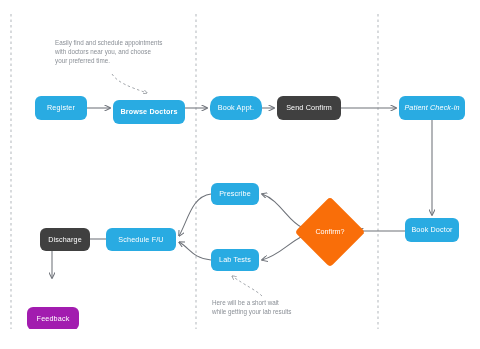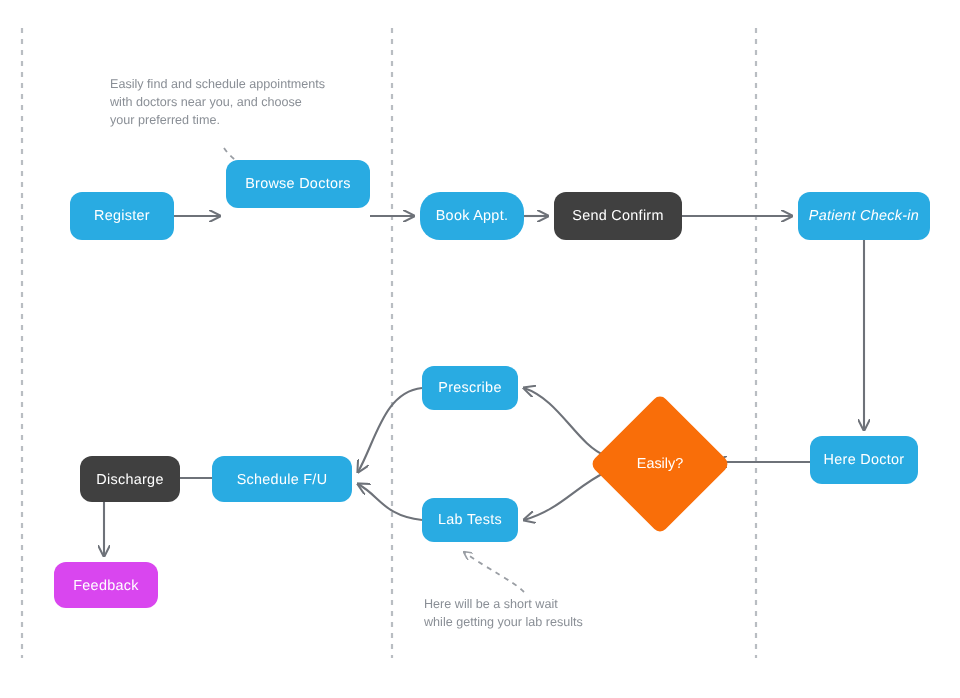--- a/index.html
+++ b/index.html
@@ -36,21 +36,21 @@
     font-size: 7.2px;
     letter-spacing: 0.15px;
     white-space: nowrap;
     border-radius: 6px;
     text-align: center;
     line-height: 1;
     user-select: none;
   }
   .node.blue   { background: #29ABE2; }
   .node.green  { background: #404040; }
-  .node.dark   { background: #d946ef; }
+  .node.dark   { background: #a21caf; margin-top: 26px; }
   .diamond-wrap {
     position: absolute;
     display: flex;
     align-items: center;
     justify-content: center;
   }
   .diamond-shape {
     position: absolute;
     left: 0; top: 0;
     width: 100%;
@@ -120,43 +120,43 @@
     <g fill="none" stroke="#9A9EA4" stroke-width="0.9" stroke-dasharray="2.5 2.5" marker-end="url(#arrowsm)">
       <path d="M 112 74 C 118 83 130 87 147 93"></path>
       <path d="M 262 296 C 256 290 246 286 232 276"></path>
     </g>
   </svg>
 
   <div class="node blue" style="left:35px;  top:96px;  width:52px; height:24px;">
     <span>Register</span>
   </div>
 
-  <div class="node blue" style="left:113px; top:80px;  width:72px; height:24px;">
+  <div class="node blue" style="left:113px; top:100px;  width:72px; height:24px;font-weight:bold;">
     <span>Browse Doctors</span>
   </div>
 
   <div class="node blue" style="left:210px; top:96px;  width:52px; height:24px;border-radius:10px;">
     <span>Book Appt.</span>
   </div>
 
   <div class="node green" style="left:277px; top:96px;  width:64px; height:24px;">
     <span>Send Confirm</span>
   </div>
 
   <div class="node blue" style="left:399px; top:96px;  width:66px; height:24px;font-style:italic;">
     <span>Patient Check-in</span>
   </div>
 
   <div class="node blue" style="left:405px; top:218px; width:54px; height:24px;">
-    <span>Here Doctor</span>
+    <span>Book Doctor</span>
   </div>
 
   <div class="diamond-wrap" style="left:305px; top:207px; width:50px; height:50px;">
     <div class="diamond-shape"></div>
-    <span class="diamond-label">Easily?</span>
+    <span class="diamond-label">Confirm?</span>
   </div>
 
   <div class="node blue" style="left:211px; top:183px; width:48px; height:22px;">
     <span>Prescribe</span>
   </div>
 
   <div class="node blue" style="left:211px; top:249px; width:48px; height:22px;">
     <span>Lab Tests</span>
   </div>
 

